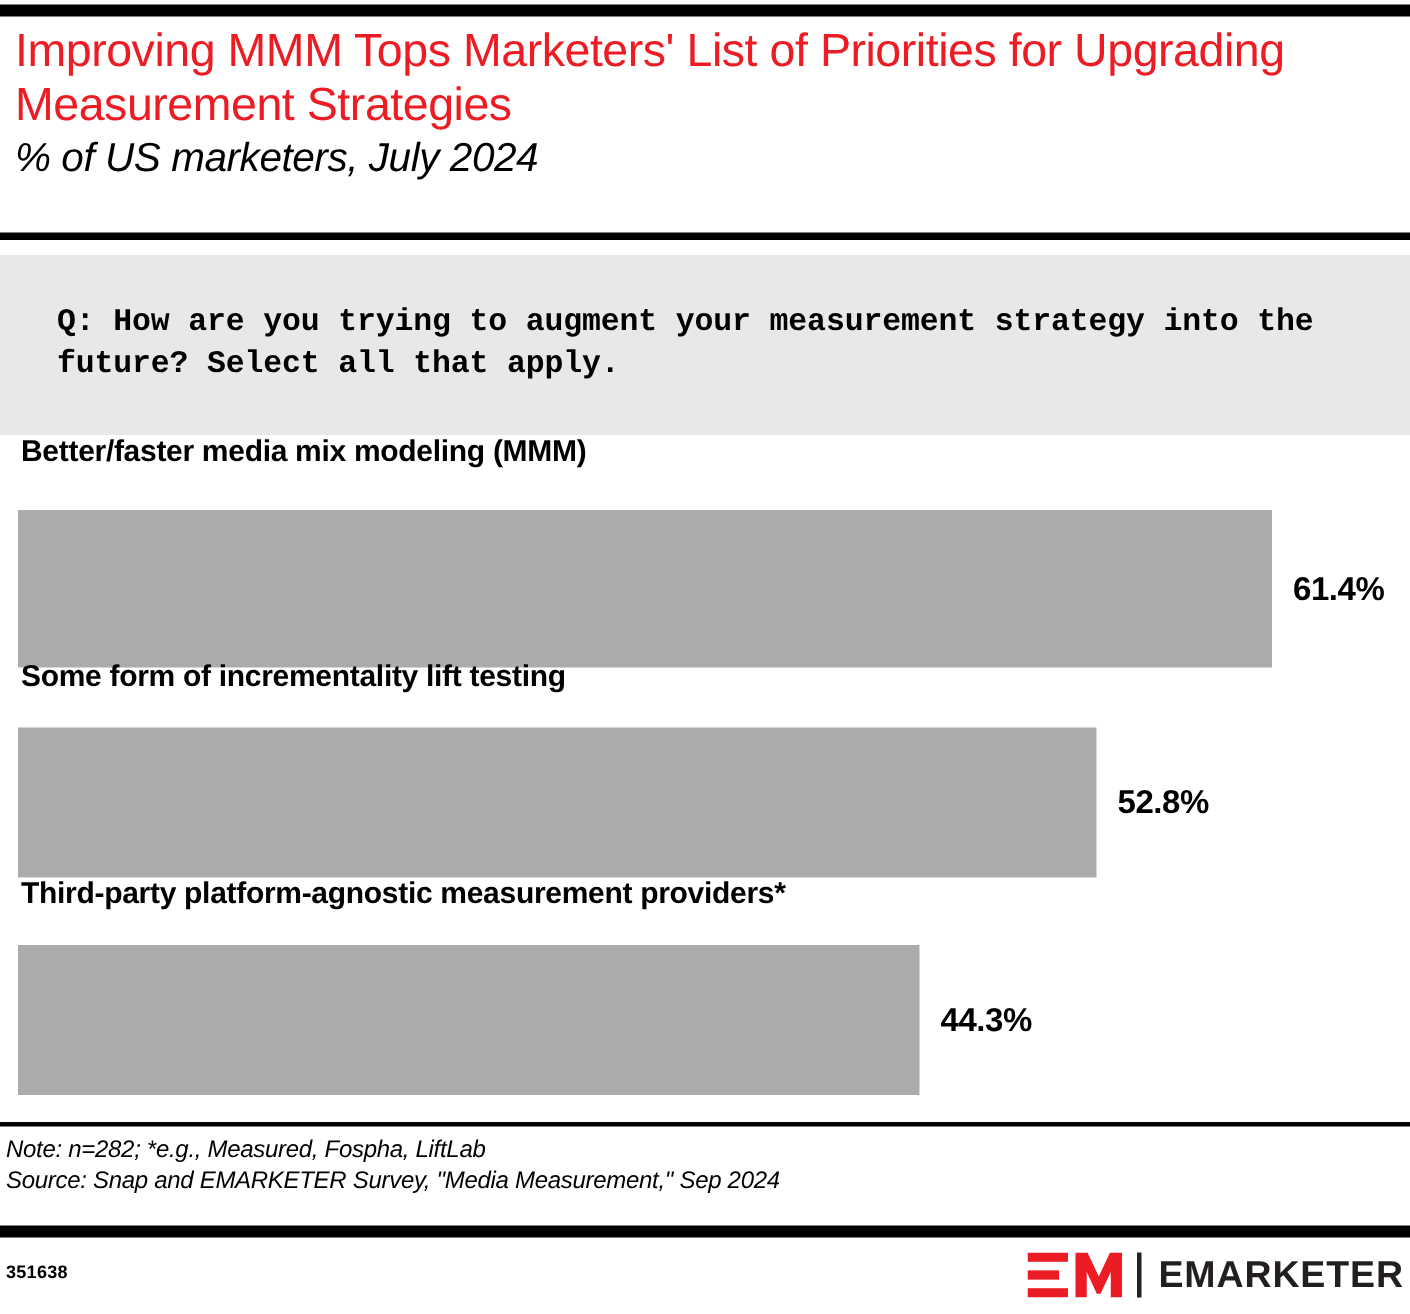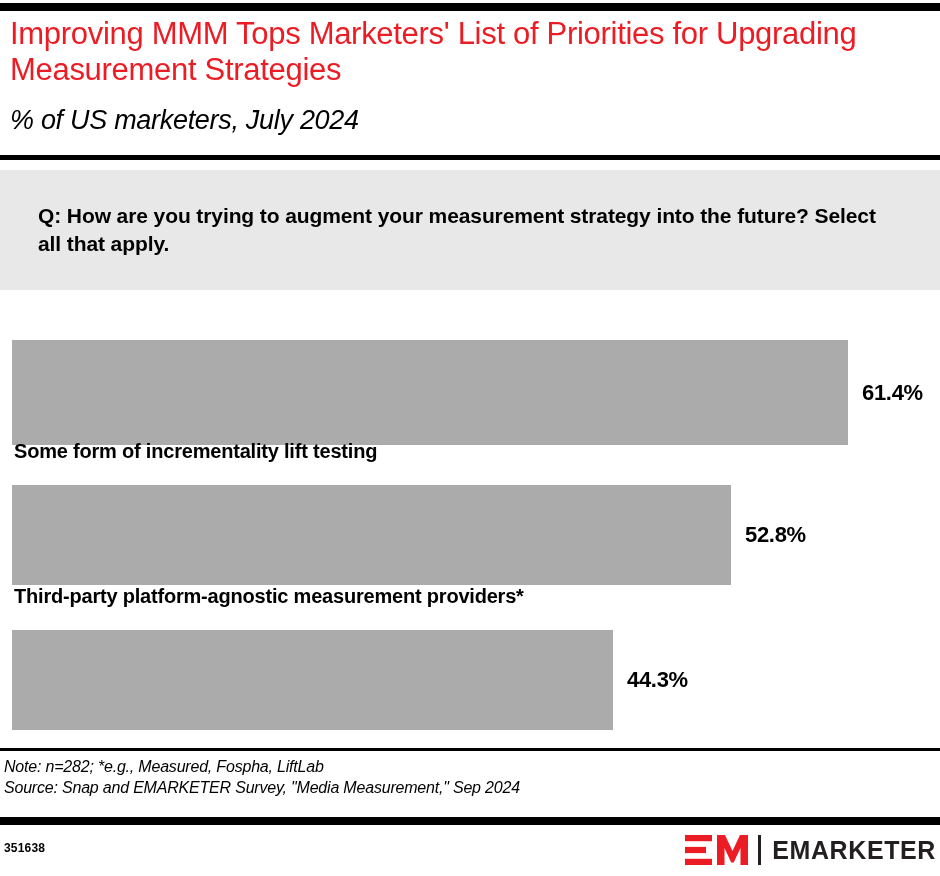--- a/index.html
+++ b/index.html
@@ -39,21 +39,21 @@
 
   .title {
     color: #ec1c24;
     font-size: 31px;
     font-weight: normal;
     line-height: 1.17;
     letter-spacing: -0.3px;
   }
 
   .subtitle {
-    margin-top: 16px;
+    margin-top: 1px;
     color: #000000;
     font-size: 27px;
     font-style: italic;
     font-weight: normal;
     line-height: 1.15;
     letter-spacing: -0.3px;
   }
 
   .rule-under-header {
     position: absolute;
@@ -76,20 +76,21 @@
     align-items: center;
   }
 
   .question-text {
     margin: 0 46px 0 38px;
     color: #000000;
     font-size: 21px;
     font-weight: bold;
     line-height: 1.33;
     letter-spacing: -0.1px;
+    font-family: Liberation Mono, monospace;
   }
 
   
   .plot {
     position: absolute;
     left: 0;
     top: 290px;
     width: 940px;
     height: 455px;
   }
@@ -229,20 +230,21 @@
 
   <div class="rule-under-header"></div>
 
   <div class="question-panel">
     <div class="question-text">Q: How are you trying to augment your measurement strategy into the future? Select all that apply.</div>
   </div>
 
   <div class="plot">
 
     <div class="bar-group g1">
+      <div class="bar-label">Better/faster media mix modeling (MMM)</div>
       <div class="bar-row r1">
         <div class="bar" style="width:836px"></div>
         <div class="bar-value">61.4%</div>
       </div>
     </div>
 
     <div class="bar-group g2">
       <div class="bar-label">Some form of incrementality lift testing</div>
       <div class="bar-row r2">
         <div class="bar" style="width:719px"></div>

